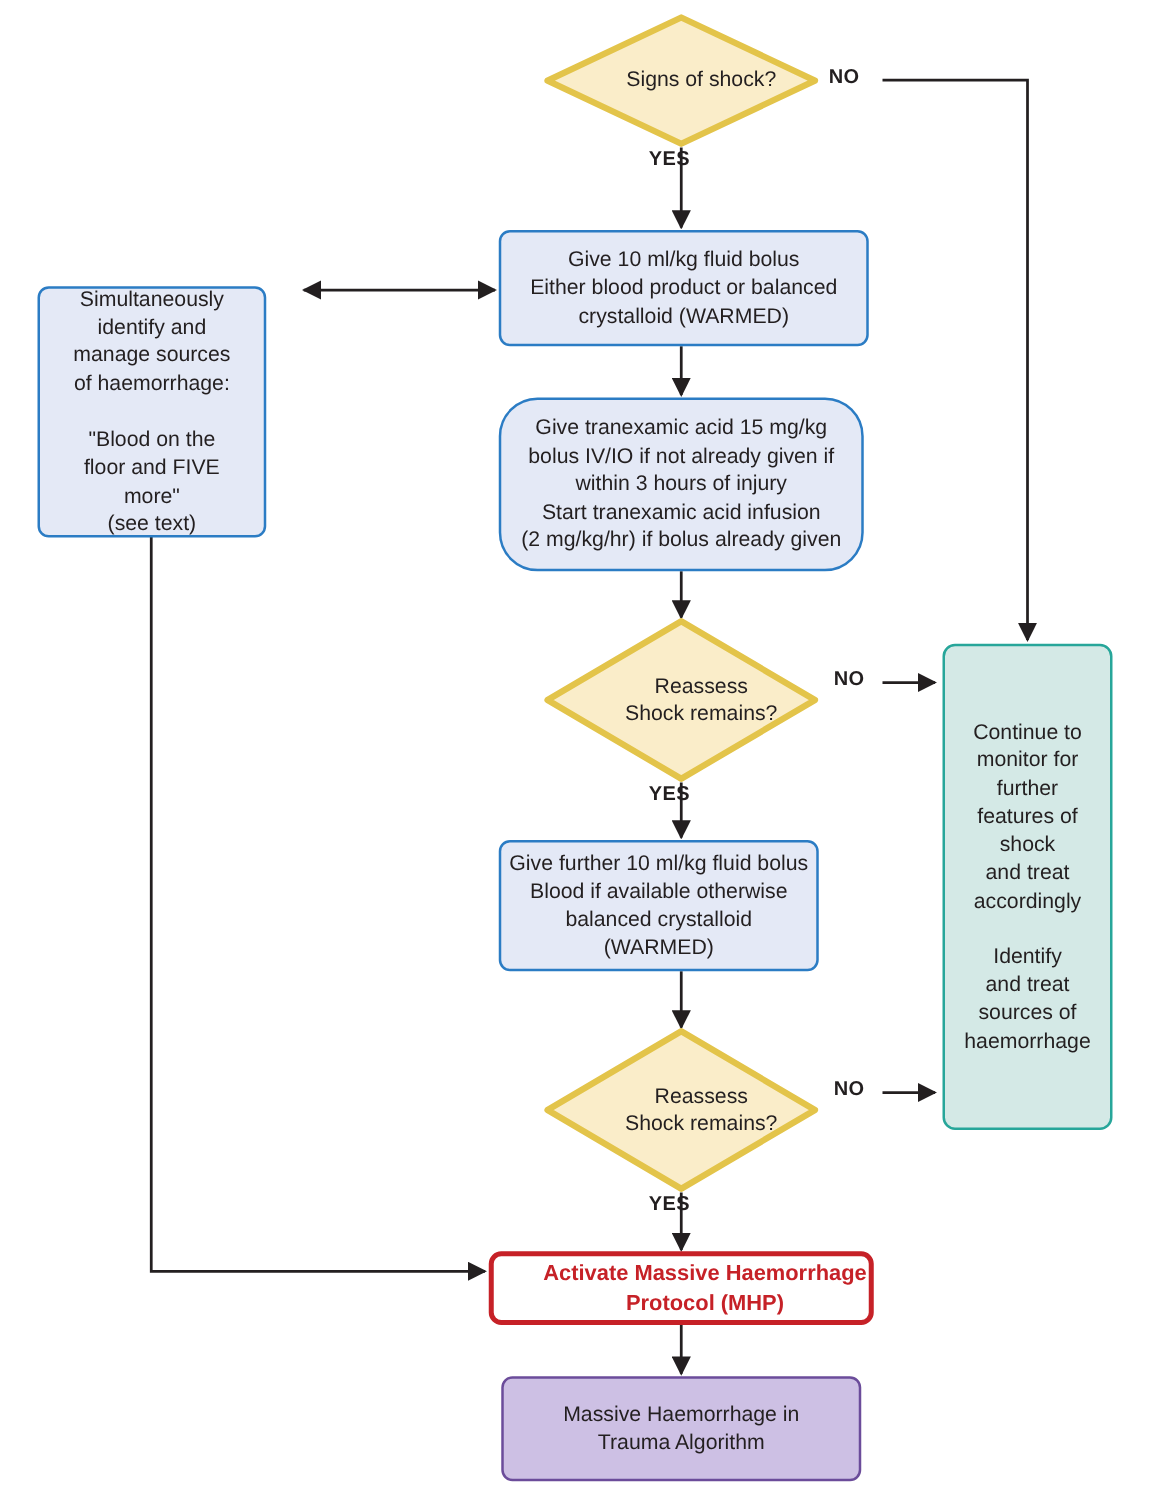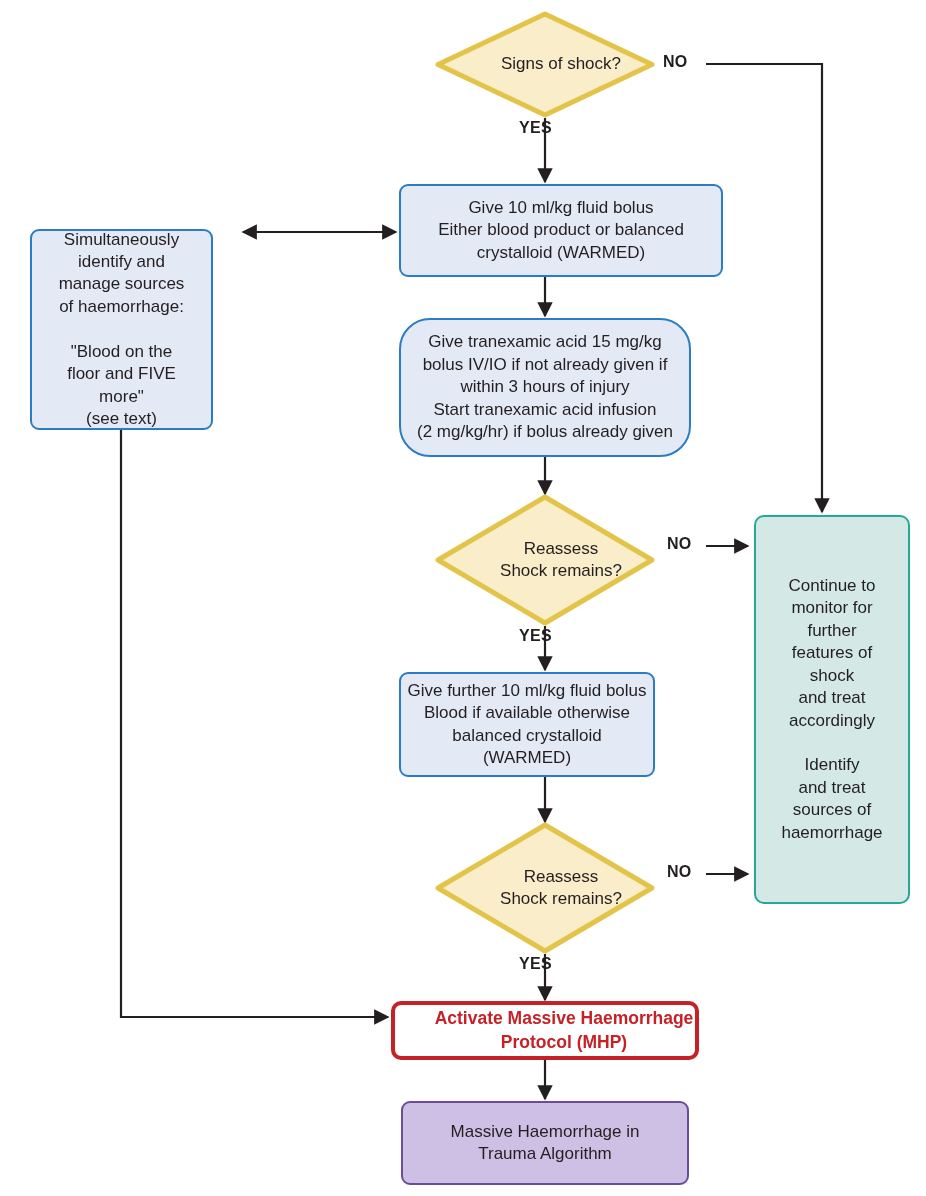--- a/index.html
+++ b/index.html
@@ -157,21 +157,21 @@
   <div class="diamond-wrap" style="left:435px; top:11px; width:220px; height:107px;">
     <svg class="diamond-shape" viewBox="0 0 220 107" preserveAspectRatio="none">
       <polygon points="110,3 217,53.5 110,104 3,53.5" fill="#faedc9" stroke="#e3c44a" stroke-width="5" stroke-linejoin="round"></polygon>
     </svg>
     <div class="diamond-label">Signs of shock?</div>
   </div>
 
   <div class="edge-label" style="left:519px; top:119px;">YES</div>
   <div class="edge-label" style="left:663px; top:53px;">NO</div>
 
-  <div class="node box-blue" style="left:399px; top:184px; width:324px; height:93px;">
+  <div class="node box-blue" style="left:399px; top:184px; width:296px; height:93px;">
     <span>Give 10 ml/kg fluid bolus
 Either blood product or balanced
 crystalloid (WARMED)</span>
   </div>
 
   <div class="node box-blue" style="left:30px; top:185px; width:183px; height:201px;margin-top:44px;">
     <span>Simultaneously
 identify and
 manage sources
 of haemorrhage:
@@ -194,21 +194,21 @@
     <svg class="diamond-shape" viewBox="0 0 220 132" preserveAspectRatio="none">
       <polygon points="110,3 217,66 110,129 3,66" fill="#faedc9" stroke="#e3c44a" stroke-width="5" stroke-linejoin="round"></polygon>
     </svg>
     <div class="diamond-label">Reassess
 Shock remains?</div>
   </div>
 
   <div class="edge-label" style="left:519px; top:627px;">YES</div>
   <div class="edge-label" style="left:667px; top:535px;">NO</div>
 
-  <div class="node box-green" style="left:754px; top:515px; width:156px; height:389px;">
+  <div class="node box-green" style="left:754px; top:515px; width:136px; height:389px;">
     <span>Continue to
 monitor for
 further
 features of
 shock
 and treat
 accordingly
 
 Identify
 and treat

